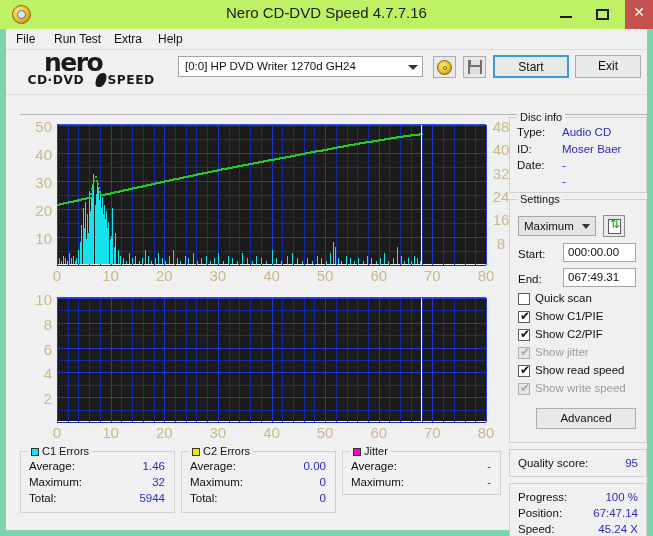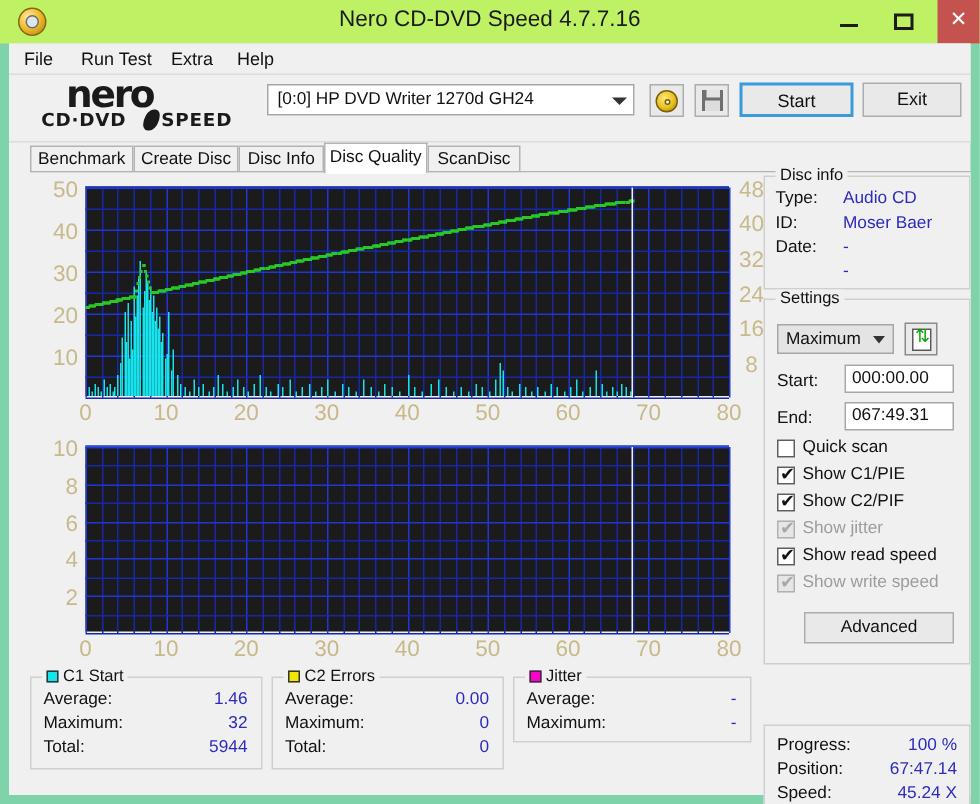--- a/index.html
+++ b/index.html
@@ -205,27 +205,20 @@
         <div class="save-ic">
             <i></i>
             <b></b>
           </div>
       </div>
 
       <div class="abtn b-exit">Exit</div>
       <div class="abtn b-start">Start</div>
     </div>
 
-    <div class="tabstrip">
-      <div class="tab t0">Benchmark</div>
-      <div class="tab t1">Create Disc</div>
-      <div class="tab t2">Disc Info</div>
-      <div class="tab t3 active">Disc Quality</div>
-      <div class="tab t4">ScanDisc</div>
-    </div>
     <div class="tabline"></div>
 
     <div class="panel">
 
       <div class="chart-wrap chart-top">
         <div class="plot plot-top" id="plotTop">
             <div class="grid-line grid-major" style="left: 0px; top: 0px; width: 1px; height: 140px;"></div>
             <div class="grid-line" style="left: 11px; top: 0px; width: 1px; height: 140px;"></div>
             <div class="grid-line" style="left: 21px; top: 0px; width: 1px; height: 140px;"></div>
             <div class="grid-line" style="left: 32px; top: 0px; width: 1px; height: 140px;"></div>
@@ -938,33 +931,37 @@
         <div class="cbrow" style="top:182px;">
           <div class="cbox dis">
               <span class="chk">✔</span>
             </div>
           <div class="cblabel dis">Show write speed</div>
         </div>
 
         <div class="adv-btn">Advanced</div>
       </div>
 
+      <div class="gb quality">
+        <div class="lbl" style="left:8px;top:7px;">Quality score:</div>
+        <div class="val val-r" style="left:86px;top:7px;width:42px;">95</div>
+      </div>
 
       <div class="gb progressbox">
         <div class="lbl" style="left:8px;top:7px;">Progress:</div>
         <div class="val val-r" style="left:70px;top:7px;width:58px;">100 %</div>
         <div class="lbl" style="left:8px;top:23px;">Position:</div>
         <div class="val val-r" style="left:70px;top:23px;width:58px;">67:47.14</div>
         <div class="lbl" style="left:8px;top:39px;">Speed:</div>
         <div class="val val-r" style="left:70px;top:39px;width:58px;">45.24 X</div>
       </div>
 
       <div class="sb sb-c1">
         <div class="sb-legend">
-          <span class="swatch" id="sw-c1" style="background: rgb(22, 228, 236);"></span><span>C1 Start</span>
+          <span class="swatch" id="sw-c1" style="background: rgb(22, 228, 236);"></span><span>C1 Errors</span>
         </div>
         <div class="lbl" style="left:8px;top:8px;">Average:</div>
         <div class="val val-r" style="left:78px;top:8px;width:66px;">1.46</div>
         <div class="lbl" style="left:8px;top:24px;">Maximum:</div>
         <div class="val val-r" style="left:78px;top:24px;width:66px;">32</div>
         <div class="lbl" style="left:8px;top:40px;">Total:</div>
         <div class="val val-r" style="left:78px;top:40px;width:66px;">5944</div>
       </div>
 
       <div class="sb sb-c2">

